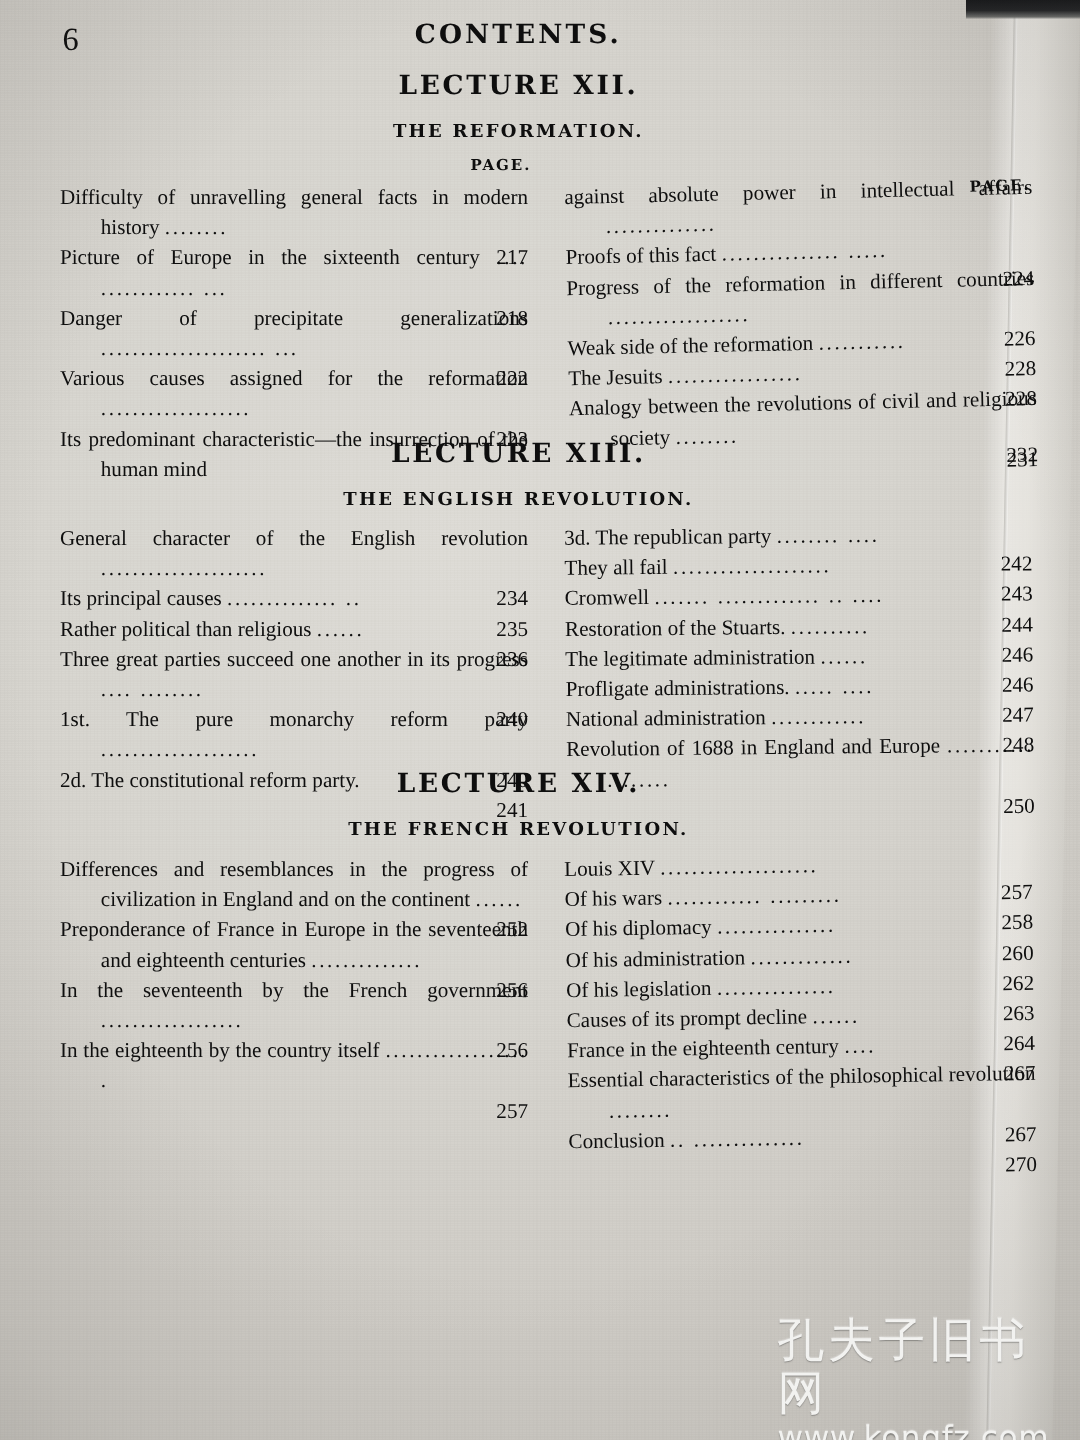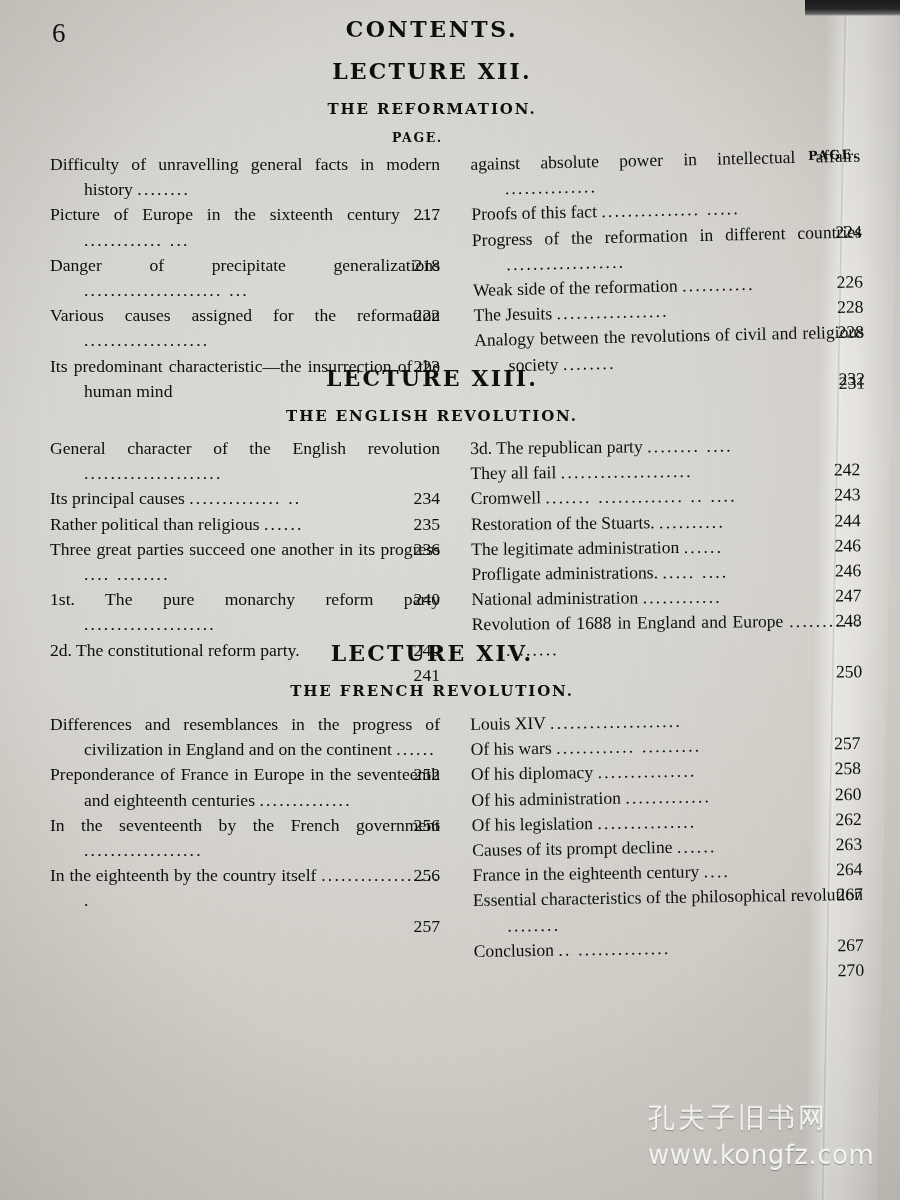--- a/index.html
+++ b/index.html
@@ -111,21 +111,21 @@
   .right-skew{transform:rotate(-1.25deg);transform-origin:left top;}
   .right-skew2{transform:rotate(-0.55deg);transform-origin:left top;}
   .right-skew3{transform:rotate(-0.9deg);transform-origin:left top;}
   
   #watermark{
     position:absolute;left:648px;top:1096px;width:250px;text-align:left;
     color:#f2f2f0;
     text-shadow:0 1px 1px rgba(90,90,88,.55), 0 -1px 1px rgba(255,255,255,.35);
     pointer-events:none;
   }
-  #wm-cn{font-size:27px;letter-spacing:3px;font-family:"DejaVu Sans",sans-serif;line-height:44px;}
+  #wm-cn{font-size:39px;letter-spacing:3px;font-family:"DejaVu Sans",sans-serif;line-height:44px;}
   #wm-url{font-size:26px;letter-spacing:.5px;font-family:"DejaVu Sans",sans-serif;line-height:30px;}
   .ink{filter:contrast(1.06);}
 </style>
 </head>
 <body>
 
 <div id="page">
   <div id="grain"></div>
   <div id="fold"></div>
   <div id="foldline"></div>

